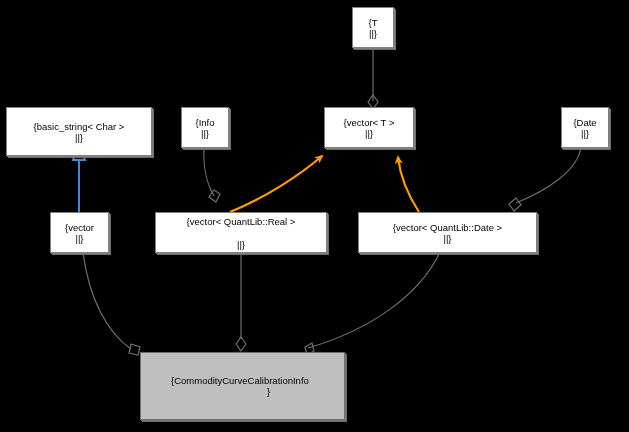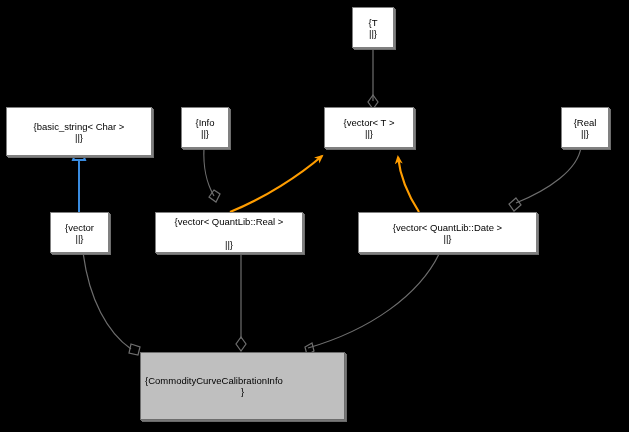--- a/index.html
+++ b/index.html
@@ -50,20 +50,21 @@
     justify-content: center;
     text-align: left;
     padding: 2px 4px;
   }
   .node .line {
     display: block;
     width: 100%;
   }
   .node.focus .line {
     text-align: left;
+    margin-left: 26px;
   }
   .node.focus .line.brace-end {
     text-align: center;
   }
 </style>
 </head>
 <body>
 
 <div id="diagram-root">
 
@@ -132,30 +133,30 @@
     <span class="line">{Info</span>
     <span class="line">||}</span>
   </div>
 
   <div class="node" style="left:324px; top:107px; width:90px; height:41px;">
     <span class="line">{vector&lt; T &gt;</span>
     <span class="line">||}</span>
   </div>
 
   <div class="node" style="left:561px; top:107px; width:48px; height:41px;">
-    <span class="line">{Real</span>
+    <span class="line">{Date</span>
     <span class="line">||}</span>
   </div>
 
   <div class="node" style="left:50px; top:212px; width:59px; height:41px;">
     <span class="line">{vector</span>
     <span class="line">||}</span>
   </div>
 
-  <div class="node" style="left:155px; top:212px; width:148px; height:41px;gap:12px;">
+  <div class="node" style="left:155px; top:212px; width:172px; height:41px;gap:12px;">
     <span class="line">{vector&lt; QuantLib::Real &gt;</span>
     <span class="line">||}</span>
   </div>
 
   <div class="node" style="left:358px; top:212px; width:179px; height:41px;">
     <span class="line">{vector&lt; QuantLib::Date &gt;</span>
     <span class="line">||}</span>
   </div>
 
   <div class="node focus" style="left:140px; top:352px; width:205px; height:68px;">

